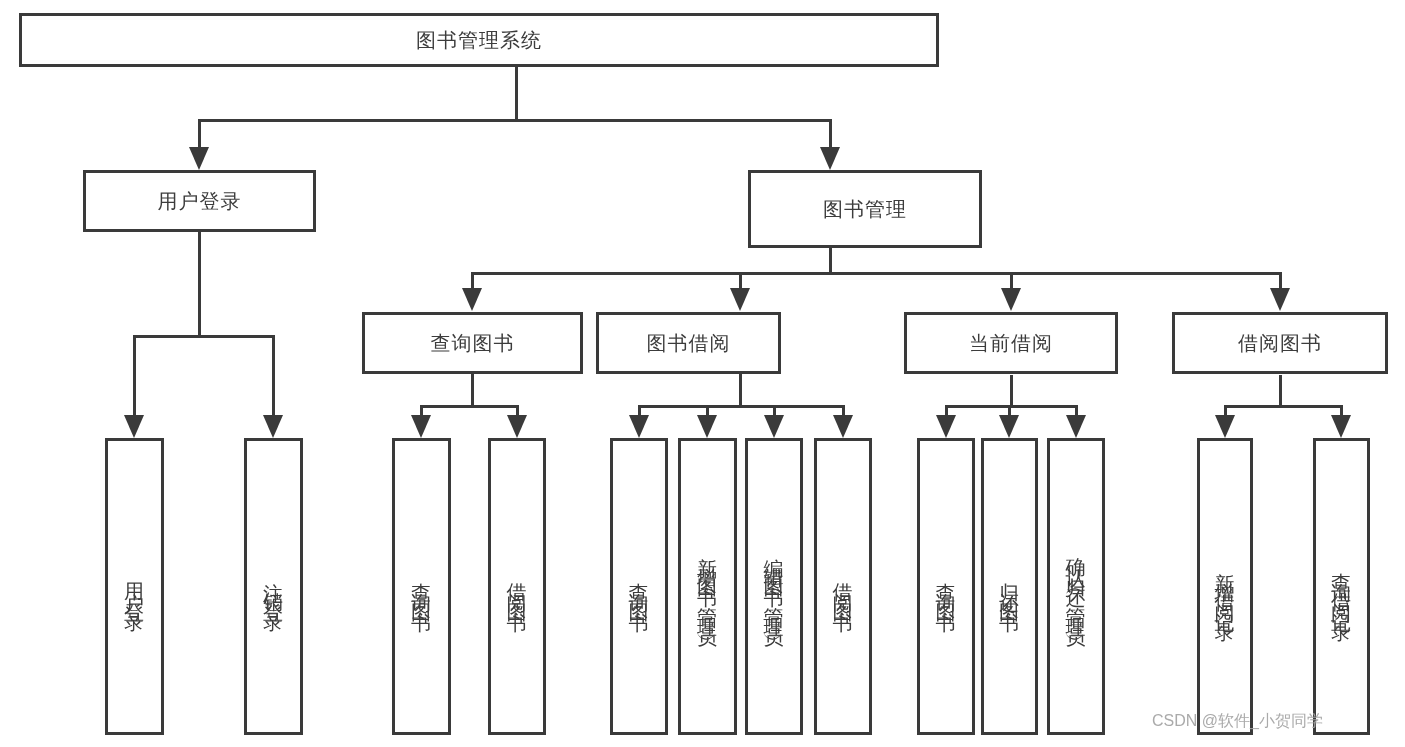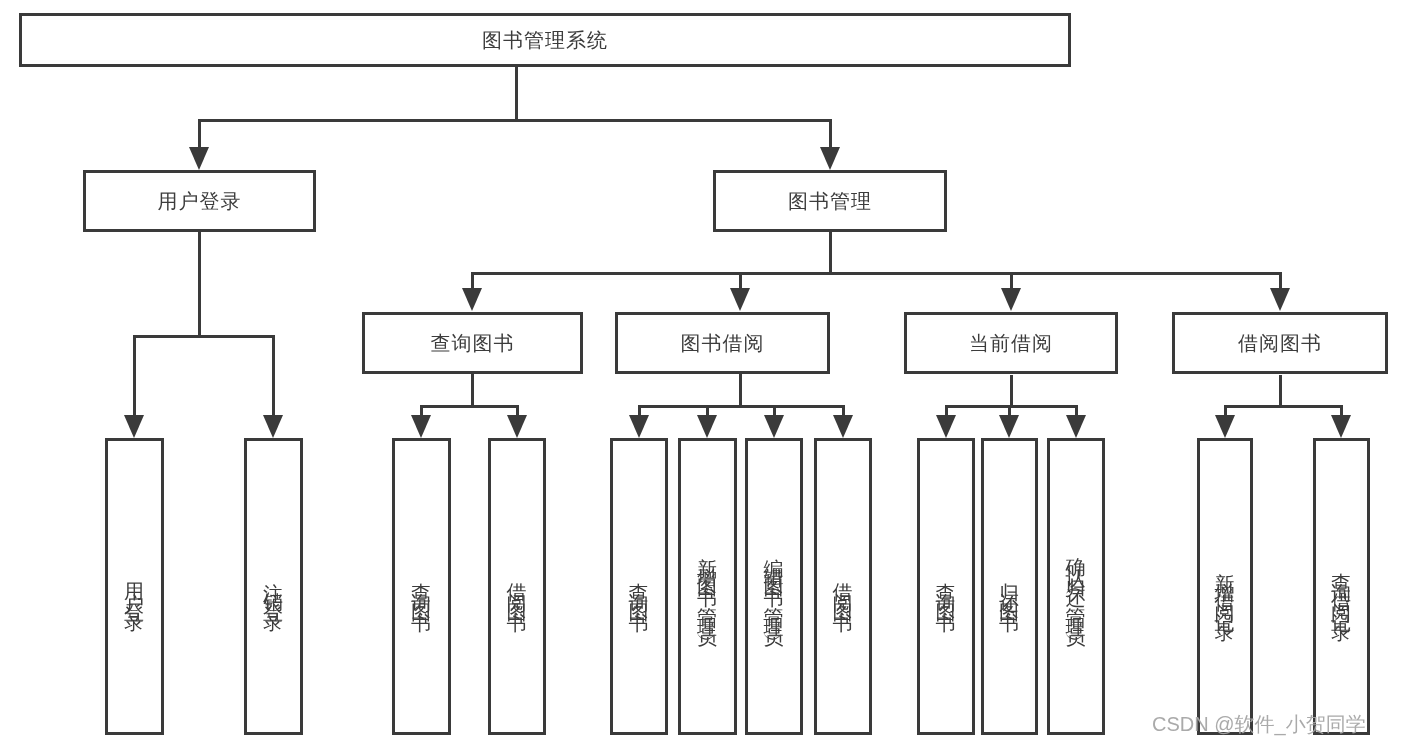--- a/index.html
+++ b/index.html
@@ -38,21 +38,21 @@
   .hl{position:absolute;height:3px;background:#3a3a3a;}
   .ah{
     position:absolute;width:0;height:0;
     border-left:10px solid transparent;
     border-right:10px solid transparent;
     border-top:23px solid #3a3a3a;
   }
   .watermark{
     position:absolute;
     left:1152px;top:711px;
-    font-size:20px;
+    font-size:16px;
     color:rgba(165,165,165,0.95);
     white-space:nowrap;
     z-index:5;
   }
 </style>
 </head>
 <body>
 
 <div class="canvas">
 
@@ -108,35 +108,35 @@
   <div class="vl" style="left:1075px;top:405px;height:12px;"></div>
   <div class="ah" style="left:1066px;top:415px;"></div>
 
   <div class="vl" style="left:1279px;top:375px;height:33px;"></div>
   <div class="hl" style="left:1224px;top:405px;width:119px;"></div>
   <div class="vl" style="left:1224px;top:405px;height:12px;"></div>
   <div class="ah" style="left:1215px;top:415px;"></div>
   <div class="vl" style="left:1340px;top:405px;height:12px;"></div>
   <div class="ah" style="left:1331px;top:415px;"></div>
 
-  <div class="box hbox" style="left:19px;top:13px;width:1052px;height:54px;">
+  <div class="box hbox" style="left:19px;top:13px;width:920px;height:54px;">
     <span class="lbl">图书管理系统</span>
   </div>
 
   <div class="box hbox" style="left:83px;top:170px;width:233px;height:62px;">
     <span class="lbl">用户登录</span>
   </div>
-  <div class="box hbox" style="left:713px;top:170px;width:234px;height:62px;">
+  <div class="box hbox" style="left:748px;top:170px;width:234px;height:78px;">
     <span class="lbl">图书管理</span>
   </div>
 
   <div class="box hbox" style="left:362px;top:312px;width:221px;height:62px;">
     <span class="lbl">查询图书</span>
   </div>
-  <div class="box hbox" style="left:615px;top:312px;width:215px;height:62px;">
+  <div class="box hbox" style="left:596px;top:312px;width:185px;height:62px;">
     <span class="lbl">图书借阅</span>
   </div>
   <div class="box hbox" style="left:904px;top:312px;width:214px;height:62px;justify-content:center;">
     <span class="lbl">当前借阅</span>
   </div>
   <div class="box hbox" style="left:1172px;top:312px;width:216px;height:62px;">
     <span class="lbl">借阅图书</span>
   </div>
 
   <div class="box vbox" style="left:105px;width:59px;">

